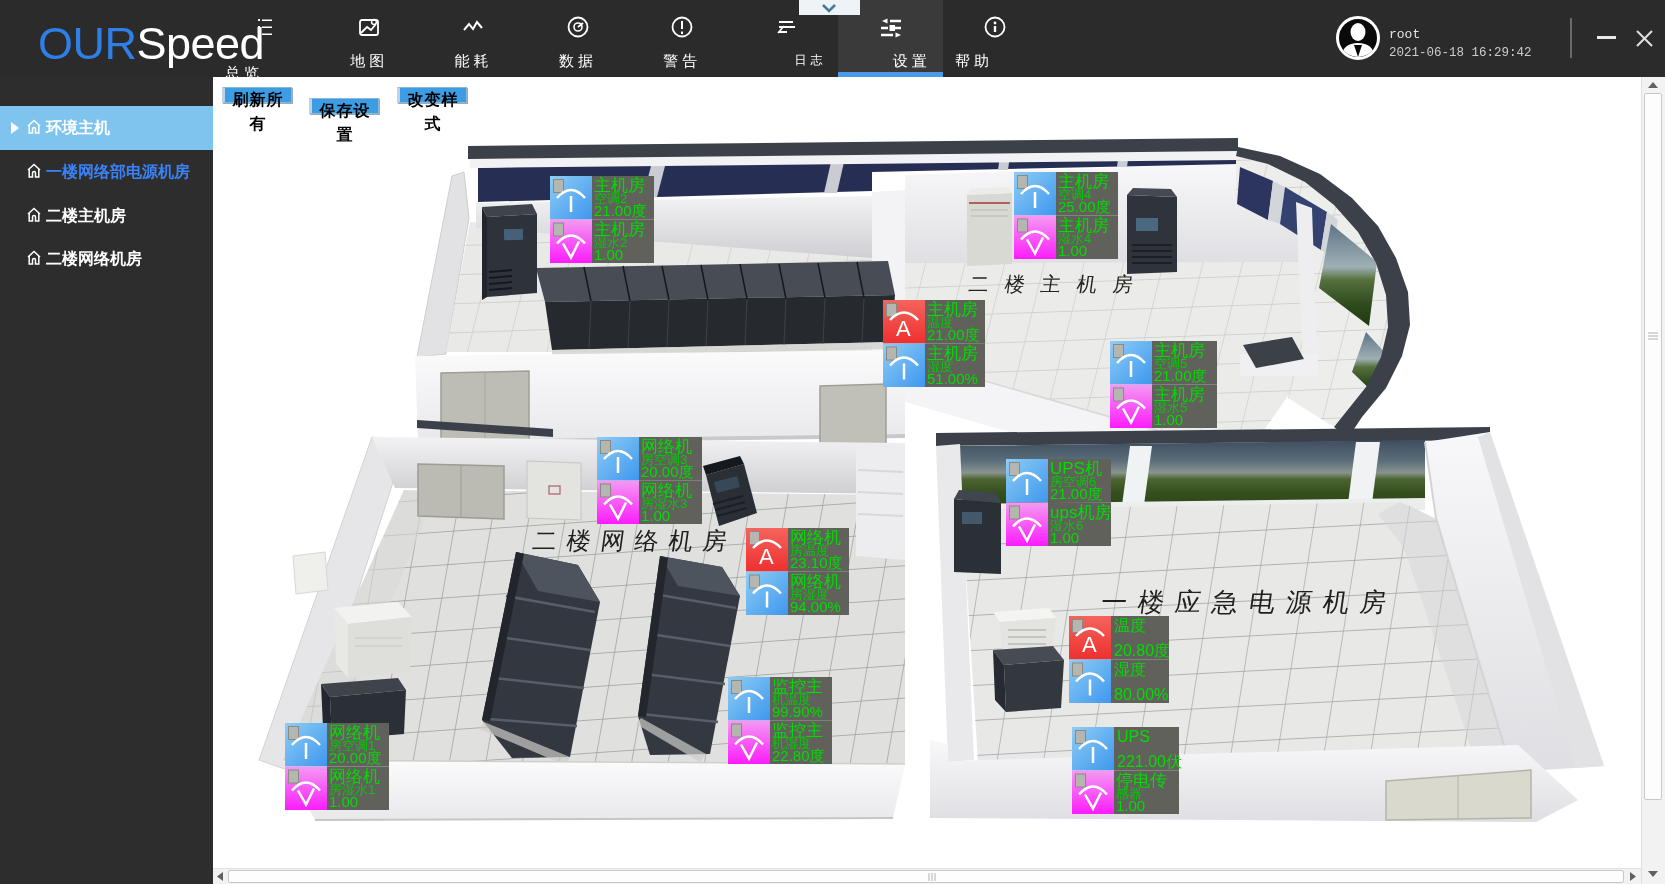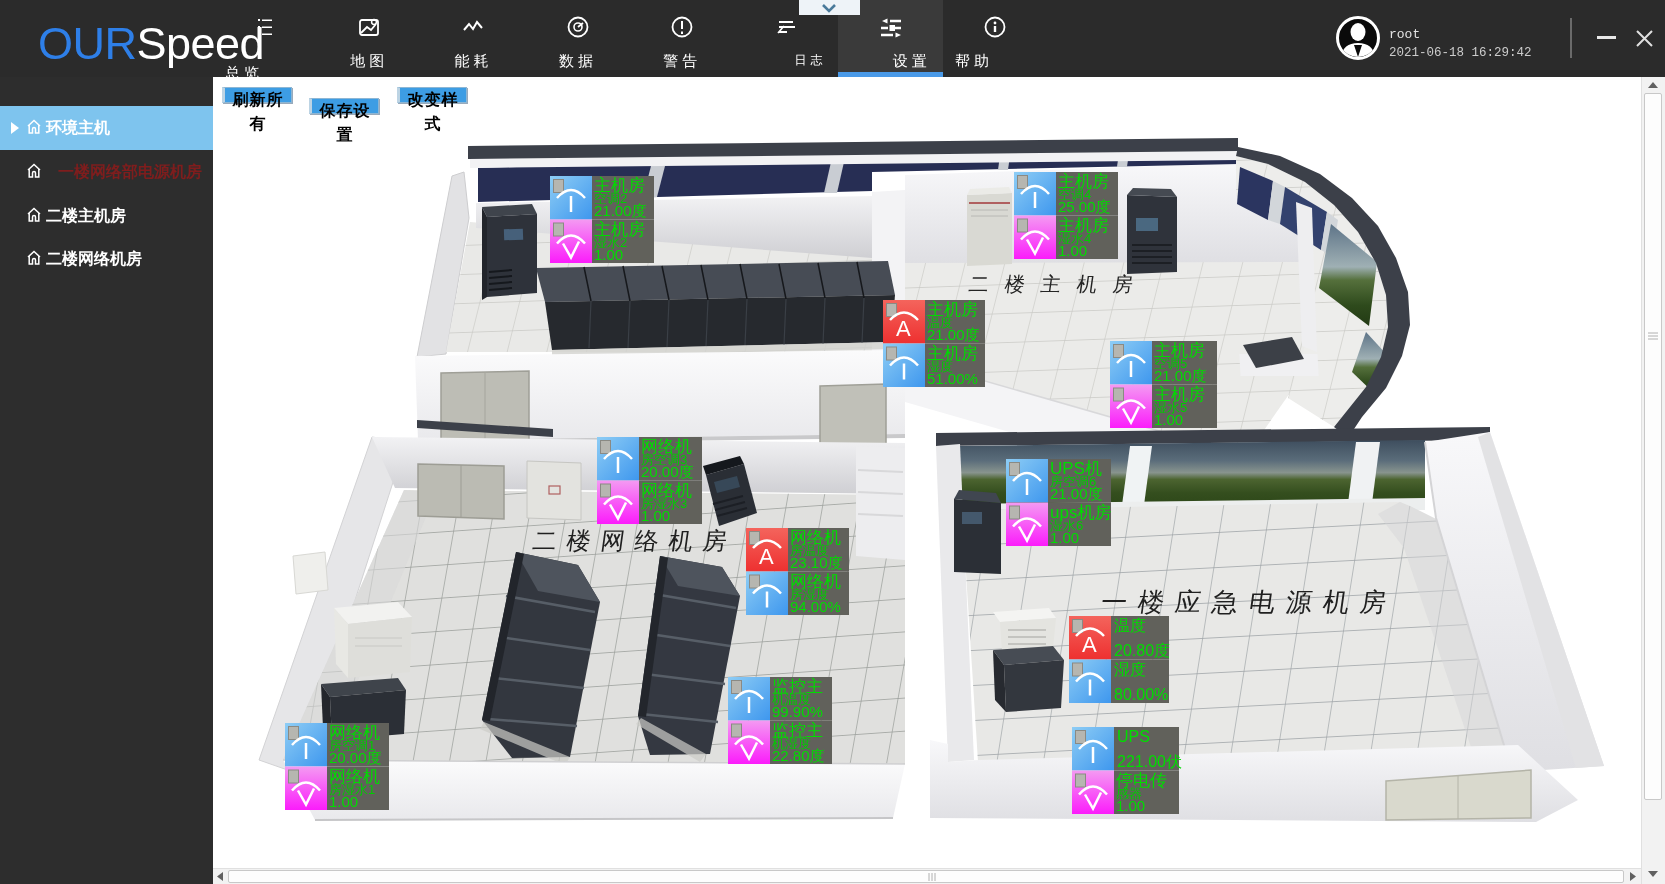--- a/index.html
+++ b/index.html
@@ -96,21 +96,21 @@
     <path d="M1 1 L9 7 L1 13 Z" fill="#fff"></path>
   </svg>
 <div id="side">
     <svg class="abs" style="left:26px;top:119px;" width="16" height="16" viewBox="0 0 16 16">
       <path d="M2 7 L8 1.5 L14 7 M3.2 6 V14 H6.5 V10 a1.5 1.5 0 0 1 3 0 V14 H12.8 V6" stroke="#fff" stroke-width="1.5" fill="none"></path>
     </svg>
     <div class="abs" style="left:46px;top:118px;color:#fff;font-size:16px;font-weight:bold;">环境主机</div>
     <svg class="abs" style="left:26px;top:163px;" width="16" height="16" viewBox="0 0 16 16">
       <path d="M2 7 L8 1.5 L14 7 M3.2 6 V14 H6.5 V10 a1.5 1.5 0 0 1 3 0 V14 H12.8 V6" stroke="#fff" stroke-width="1.5" fill="none"></path>
     </svg>
-    <div class="abs" style="left:46px;top:162px;color:#7f1d1d;font-size:16px;font-weight:bold;margin-left:12px;">一楼网络部电源机房</div>
+    <div class="abs" style="left:46px;top:162px;color:#3b82f6;font-size:16px;font-weight:bold;">一楼网络部电源机房</div>
     <svg class="abs" style="left:26px;top:207px;" width="16" height="16" viewBox="0 0 16 16">
       <path d="M2 7 L8 1.5 L14 7 M3.2 6 V14 H6.5 V10 a1.5 1.5 0 0 1 3 0 V14 H12.8 V6" stroke="#fff" stroke-width="1.5" fill="none"></path>
     </svg>
     <div class="abs" style="left:46px;top:206px;color:#fff;font-size:16px;font-weight:bold;">二楼主机房</div>
     <svg class="abs" style="left:26px;top:250px;" width="16" height="16" viewBox="0 0 16 16">
       <path d="M2 7 L8 1.5 L14 7 M3.2 6 V14 H6.5 V10 a1.5 1.5 0 0 1 3 0 V14 H12.8 V6" stroke="#fff" stroke-width="1.5" fill="none"></path>
     </svg>
     <div class="abs" style="left:46px;top:249px;color:#fff;font-size:16px;font-weight:bold;">二楼网络机房</div>
   </div>
 

